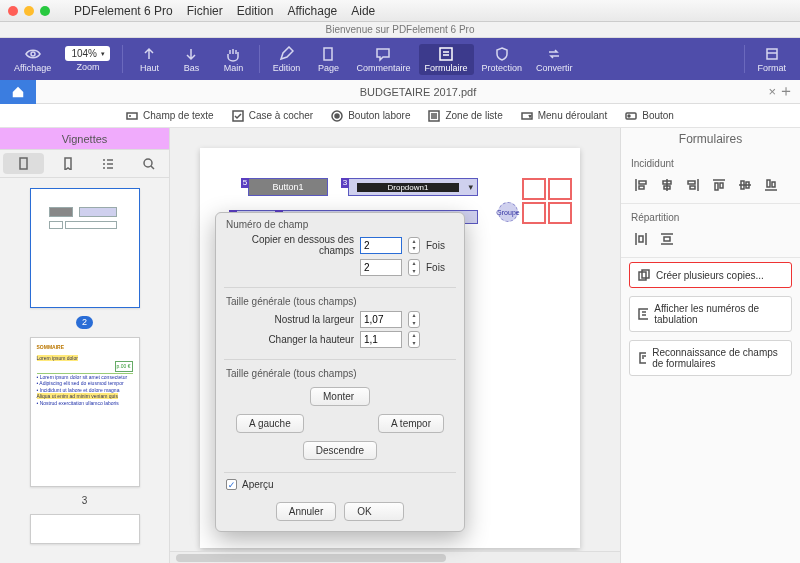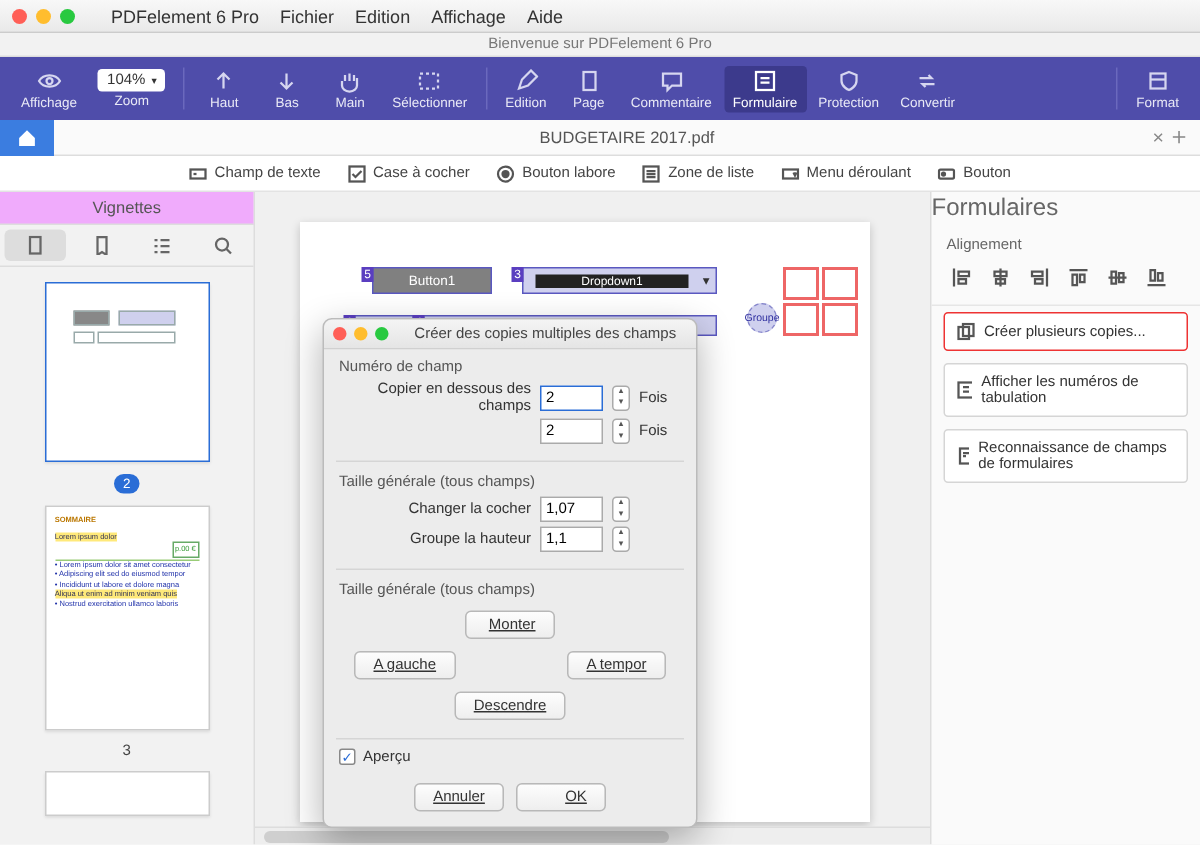--- a/index.html
+++ b/index.html
@@ -47,21 +47,21 @@
   .thumb-pg3 .bx{border:1px solid #6a6; font-size:5px; color:#393; padding:1px; display:inline-block;}
   .thumb-pg4{height:30px;}
   .canvas{flex:1; background:#f0f0f0; position:relative; overflow:hidden;}
   .page{position:absolute; left:30px; top:20px; width:380px; height:400px; background:#fff; box-shadow:0 2px 6px rgba(0,0,0,.2);}
   .field{position:absolute; border:1px solid #5a58c0; background:#cfd0ee; font-size:9px;}
   .field .tag{position:absolute; left:-8px; top:-1px; width:8px; height:10px; background:#5a3ec0; color:#fff; font-size:8px; text-align:center; line-height:10px;}
   .field.btn{background:#808080; color:#fff; text-align:center;}
   .obox{position:absolute; border:2px solid #e66; background:transparent;}
   .ostar{position:absolute; width:20px; height:20px; border:1px dashed #88c; background:#cfd0ee; color:#3030a0; font-size:7px; border-radius:50%; display:flex;align-items:center;justify-content:center;}
   .right{width:180px; background:#fafafa; border-left:1px solid #ddd; display:flex; flex-direction:column;}
-  .right-head{height:22px; text-align:left; font-size:16px; color:#666; line-height:22px;}
+  .right-head{height:22px; text-align:center; font-size:12px; color:#666; line-height:22px;}
   .right-tabs{height:26px; display:flex; margin:0 8px;}
   .rt{flex:1; text-align:center; line-height:24px; font-size:11px; border:1px solid #ccc;}
   .rt.active{background:#3a3a3a; color:#fff; border-color:#3a3a3a;}
   .rgroup{padding:8px 10px; border-bottom:1px solid #e6e6e6;}
   .rgroup-title{font-size:10px; color:#666; margin-bottom:6px;}
   .icon-row{display:flex; gap:6px; flex-wrap:wrap;}
   .align-ic{width:20px;height:20px; display:flex;align-items:center;justify-content:center;}
   .align-ic svg{width:16px;height:16px;stroke:#555;fill:none;stroke-width:1.5;}
   .action{border:1px solid #d5d5d5; border-radius:3px; padding:6px 8px; margin:4px 8px; font-size:10px; display:flex; align-items:center; gap:6px; background:#fff;}
   .action.hl{border:1.5px solid #e33;}
@@ -79,21 +79,21 @@
   .dgroup .gl{color:#555; margin-bottom:4px;}
   .drow{display:flex; align-items:center; gap:6px; margin:3px 0; justify-content:flex-end;}
   .drow label{flex:1; text-align:right; color:#333;}
   .dinput{width:42px; height:17px; border:1px solid #2a6dd6; background:#fff; padding:0 3px; font-size:10px;}
   .dinput.nosel{border-color:#aaa;}
   .stepper{width:12px; height:17px; border:1px solid #aaa; border-radius:3px; background:#fff; display:flex; flex-direction:column;}
   .stepper div{flex:1; font-size:6px; text-align:center; line-height:7px; color:#555;}
   .dunits{width:28px; color:#333;}
   .dsep{height:1px; background:#d5d5d5; margin:2px 8px;}
   .dbtn-row{display:flex; gap:8px; justify-content:center; padding:4px 10px;}
-  .dbtn{border:1px solid #b8b8b8; background:linear-gradient(#fdfdfd,#eee); border-radius:4px; padding:3px 12px; font-size:10px; min-width:60px; text-align:right;text-decoration:underline;}
+  .dbtn{border:1px solid #b8b8b8; background:linear-gradient(#fdfdfd,#eee); border-radius:4px; padding:3px 12px; font-size:10px; min-width:60px; text-align:left;}
   .dcheck{display:flex; align-items:center; gap:5px; padding:4px 10px 8px;}
   .dcheck .cb{width:11px;height:11px;border:1px solid #888;border-radius:2px;background:#fff;display:flex;align-items:center;justify-content:center;color:#2a6dd6;font-size:9px;}
 </style>
 </head>
 <body>
 
 <div class="titlebar">
   <div class="traffic">
     <div class="dot r"></div>
     <div class="dot y"></div>
@@ -136,26 +136,20 @@
       <svg>
         <path d="M8 3v10m-4-4 4 4 4-4"></path>
       </svg>
       <span>Bas</span>
     </div>
   <div class="tool">
       <svg>
         <path d="M5 8V4m3 4V3m3 5V4m-8 4v3c0 2 2 4 5 4s5-2 5-4V6"></path>
       </svg>
       <span>Main</span>
-    </div>
-  <div class="tool">
-      <svg>
-        <rect x="2" y="3" width="12" height="10" stroke-dasharray="2 2"></rect>
-      </svg>
-      <span>Sélectionner</span>
     </div>
   <div class="sep"></div>
   <div class="tool">
       <svg>
         <path d="M3 13l2-6 6-6 4 4-6 6-6 2z"></path>
       </svg>
       <span>Edition</span>
     </div>
   <div class="tool">
       <svg>
@@ -339,21 +333,21 @@
       <div class="obox" style="left:348px; top:54px; width:24px; height:22px;"></div>
     </div>
     <div class="scroll-h">
         <div class="thumb-bar"></div>
       </div>
   </div>
 
   <div class="right">
     <div class="right-head">Formulaires</div>
     <div class="rgroup">
-      <div class="rgroup-title">Alignement</div>
+      <div class="rgroup-title">Incididunt</div>
       <div class="icon-row">
         <div class="align-ic">
             <svg>
               <path d="M3 2v12M6 4h7v3H6zM6 9h5v3H6z"></path>
             </svg>
           </div>
         <div class="align-ic">
             <svg>
               <path d="M8 2v12M4 4h8v3H4zM5 9h6v3H5z"></path>
             </svg>
@@ -369,20 +363,37 @@
             </svg>
           </div>
         <div class="align-ic">
             <svg>
               <path d="M2 8h12M4 4h3v8H4zM9 5h3v6H9z"></path>
             </svg>
           </div>
         <div class="align-ic">
             <svg>
               <path d="M2 13h12M4 3h3v7H4zM9 5h3v5H9z"></path>
+            </svg>
+          </div>
+      </div>
+    </div>
+    <div class="rgroup">
+      <div class="rgroup-title">Répartition</div>
+      <div class="icon-row">
+        <div class="align-ic">
+            <svg>
+              <path d="M3 2v12M13 2v12"></path>
+              <rect x="6" y="5" width="4" height="6"></rect>
+            </svg>
+          </div>
+        <div class="align-ic">
+            <svg>
+              <path d="M2 3h12M2 13h12"></path>
+              <rect x="5" y="6" width="6" height="4"></rect>
             </svg>
           </div>
       </div>
     </div>
     <div class="action hl">
       <svg>
           <rect x="1" y="3" width="7" height="8"></rect>
           <rect x="4" y="1" width="7" height="8"></rect>
         </svg>
       <span>Créer plusieurs copies...</span>
@@ -398,28 +409,20 @@
       <svg>
           <rect x="2" y="1" width="8" height="10"></rect>
           <path d="M4 4h4M4 6h2"></path>
         </svg>
       <span>Reconnaissance de champs de formulaires</span>
     </div>
   </div>
 </div>
 
 <div class="dialog">
-  <div class="dtitle">
-    <div class="traffic">
-      <div class="dot r"></div>
-      <div class="dot y"></div>
-      <div class="dot g"></div>
-    </div>
-    <span class="t">Créer des copies multiples des champs</span>
-  </div>
   <div class="dgroup">
     <div class="gl">Numéro de champ</div>
     <div class="drow">
       <label>Copier en dessous des champs</label>
       <input class="dinput" value="2" style="">
       <div class="stepper">
           <div>▴</div>
           <div>▾</div>
         </div>
       <span class="dunits">Fois</span>
@@ -430,30 +433,30 @@
           <div>▴</div>
           <div>▾</div>
         </div>
       <span class="dunits">Fois</span>
     </div>
   </div>
   <div class="dsep"></div>
   <div class="dgroup">
     <div class="gl">Taille générale (tous champs)</div>
     <div class="drow">
-      <label>Changer la cocher</label>
+      <label>Nostrud la largeur</label>
       <input class="dinput nosel" value="1,07" style="">
       <div class="stepper">
           <div>▴</div>
           <div>▾</div>
         </div>
       <span class="dunits"></span>
     </div>
     <div class="drow">
-      <label>Groupe la hauteur</label>
+      <label>Changer la hauteur</label>
       <input class="dinput nosel" value="1,1" style="">
       <div class="stepper">
           <div>▴</div>
           <div>▾</div>
         </div>
       <span class="dunits"></span>
     </div>
   </div>
   <div class="dsep"></div>
   <div class="dgroup">

